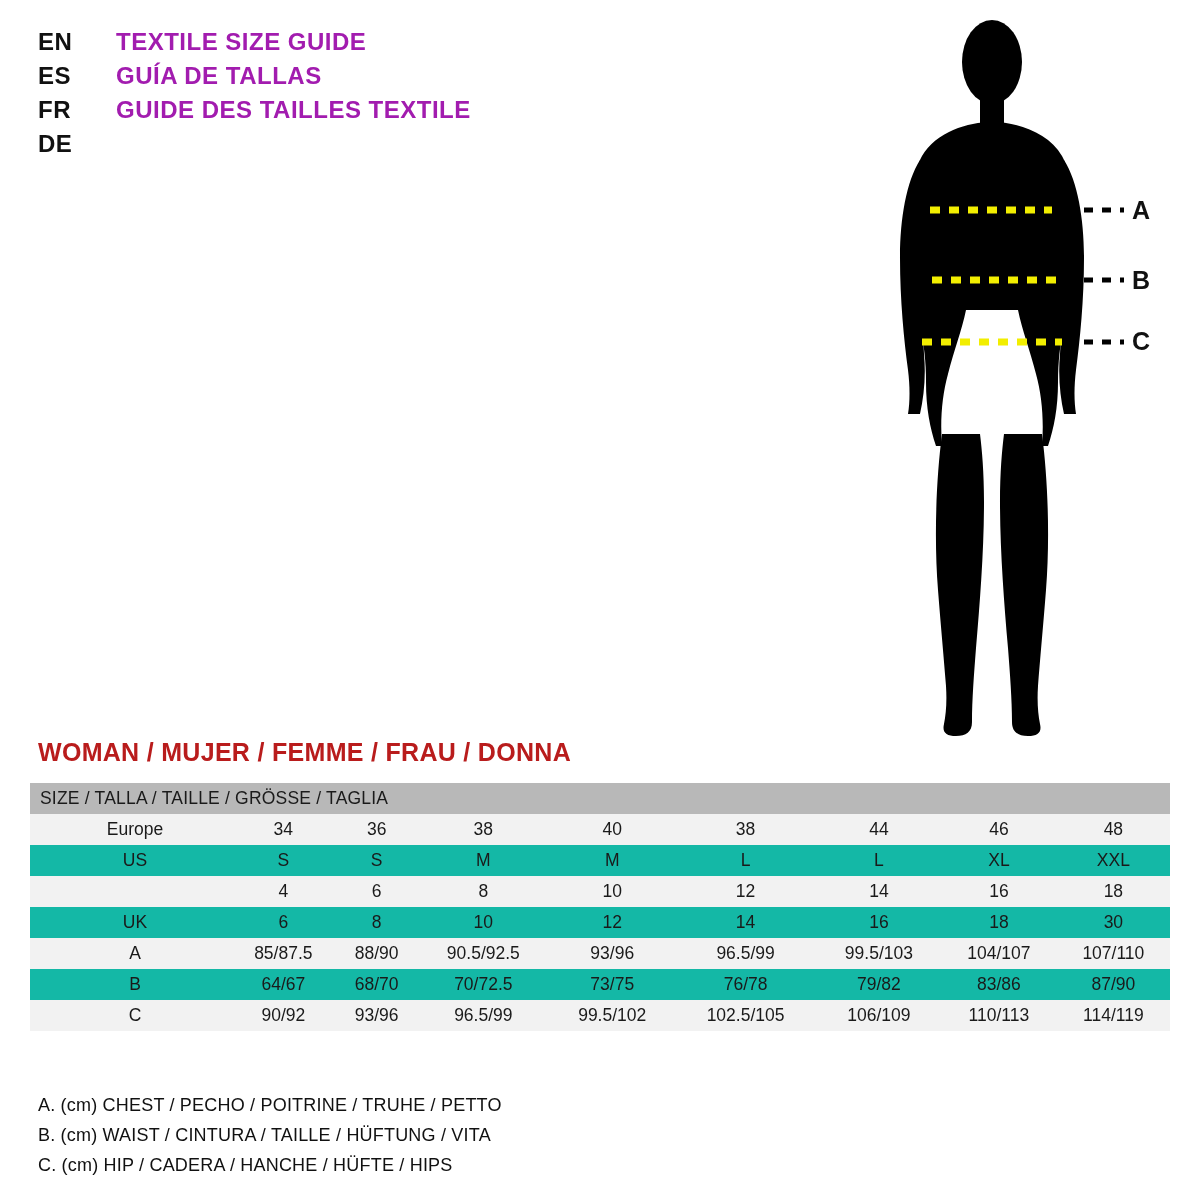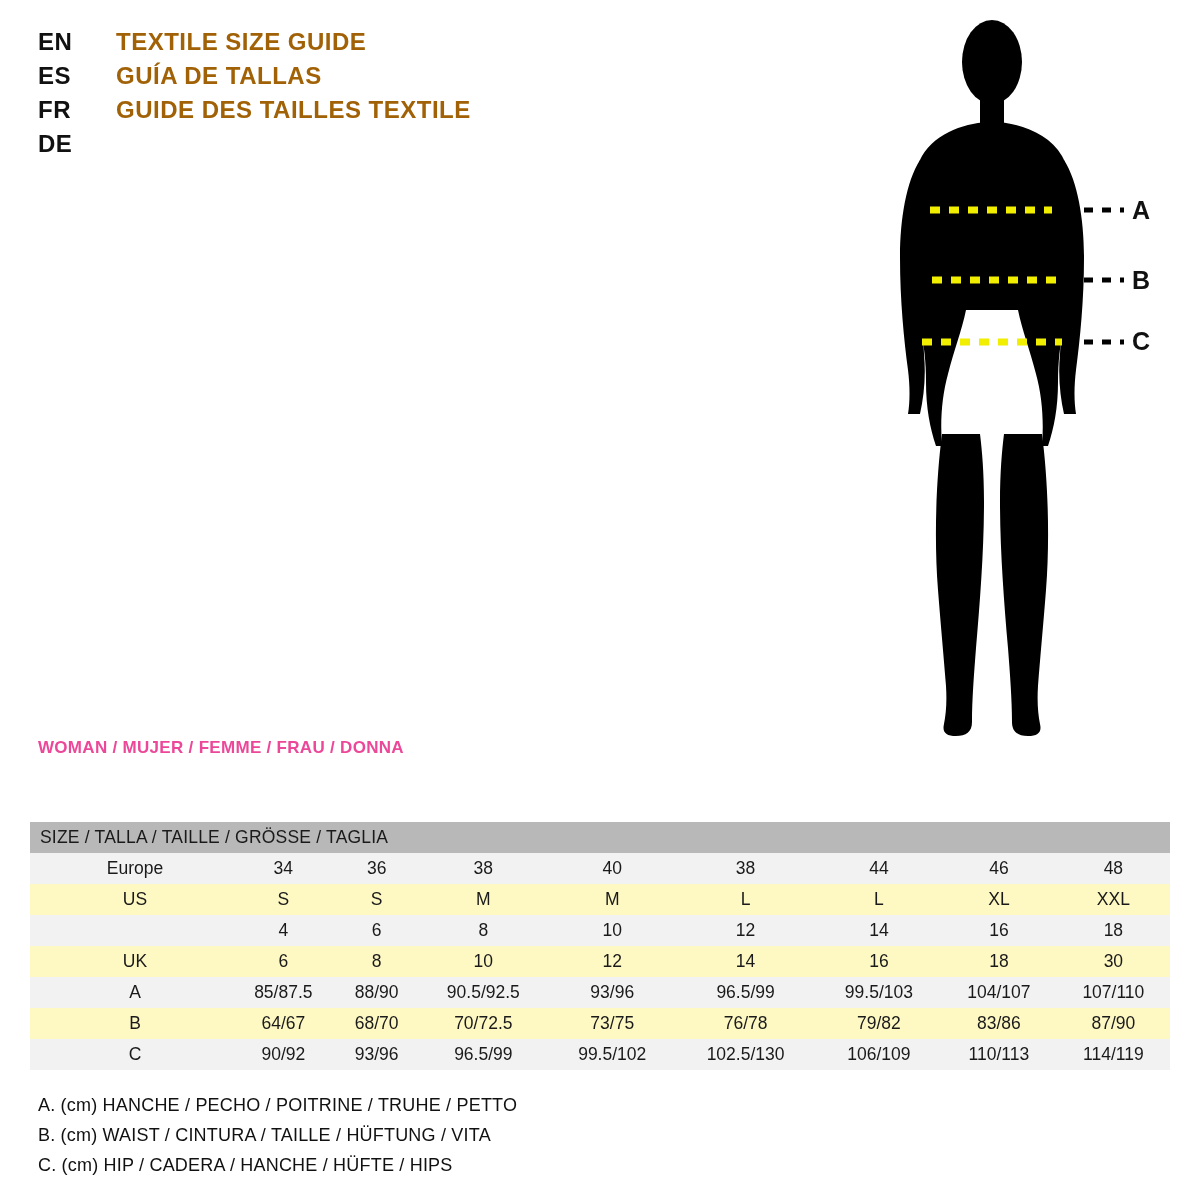--- a/index.html
+++ b/index.html
@@ -33,21 +33,21 @@
     flex: 0 0 78px;
     font-size: 24px;
     font-weight: bold;
     letter-spacing: 0.5px;
     color: #111;
   }
   .title-text {
     font-size: 24px;
     font-weight: bold;
     letter-spacing: 0.5px;
-    color: #a16207;
+    color: #a21caf;
     white-space: nowrap;
   }
 
   
   .figure-wrap {
     position: absolute;
     left: 880px;
     top: 10px;
     width: 300px;
     height: 740px;
@@ -62,36 +62,35 @@
   }
   .lbl-a { left: 252px; top: 186px; }
   .lbl-b { left: 252px; top: 256px; }
   .lbl-c { left: 252px; top: 317px; }
 
   
   .section-heading {
     position: absolute;
     left: 38px;
     top: 738px;
-    font-size: 17px;
+    font-size: 25px;
     font-weight: bold;
     letter-spacing: 0.3px;
-    color: #ec4899;
+    color: #b91c1c;
   }
 
   
   .size-table {
     position: absolute;
     left: 30px;
     top: 783px;
     width: 1140px;
     border-collapse: collapse;
     font-size: 17.5px;
     color: #1a1a1a;
-    margin-top: 39px;
   }
   .size-table th,
   .size-table td {
     padding: 0;
     height: 31px;
     line-height: 31px;
     font-weight: normal;
     text-align: center;
   }
   .size-table .rowhead {
@@ -100,21 +99,21 @@
     width: 190px;
   }
   .hdr-row td {
     background: #b8b8b8;
     font-weight: normal;
     text-align: left;
     padding-left: 10px;
     letter-spacing: 0.2px;
   }
   .row-light td { background: #f2f2f2; }
-  .row-dark td  { background: #fef9c3; }
+  .row-dark td  { background: #14b8a6; }
 
   
   .footnotes {
     position: absolute;
     left: 38px;
     top: 1090px;
     width: 900px;
   }
   .footnote {
     font-size: 18px;
@@ -303,25 +302,25 @@
       <td>83/86</td>
       <td>87/90</td>
     </tr>
 
     <tr class="row-light">
       <td class="rowhead">C</td>
       <td>90/92</td>
       <td>93/96</td>
       <td>96.5/99</td>
       <td>99.5/102</td>
-      <td>102.5/130</td>
+      <td>102.5/105</td>
       <td>106/109</td>
       <td>110/113</td>
       <td>114/119</td>
     </tr>
   </tbody>
 </table>
 
 <div class="footnotes">
-  <div class="footnote">A. (cm) HANCHE / PECHO / POITRINE / TRUHE / PETTO</div>
+  <div class="footnote">A. (cm) CHEST / PECHO / POITRINE / TRUHE / PETTO</div>
   <div class="footnote">B. (cm) WAIST / CINTURA / TAILLE / HÜFTUNG / VITA</div>
   <div class="footnote">C. (cm) HIP / CADERA / HANCHE / HÜFTE / HIPS</div>
 </div>
 
 </body></html>

